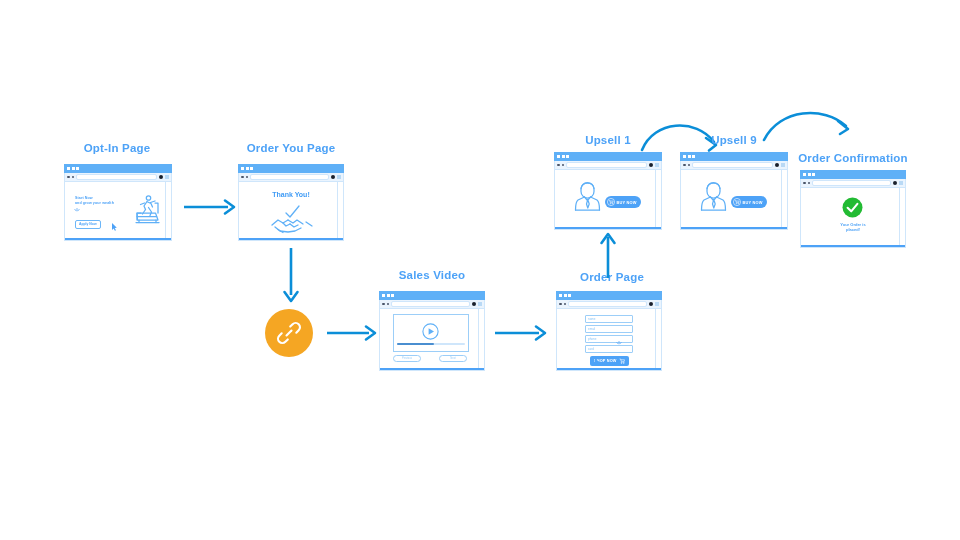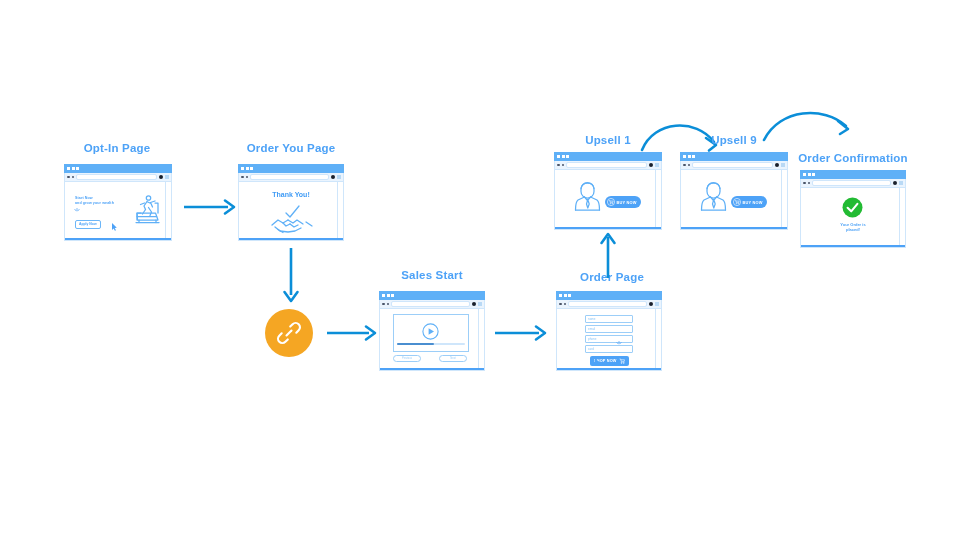--- a/index.html
+++ b/index.html
@@ -191,21 +191,21 @@
       </g>
     </svg>
   </div>
 
   <svg class="arrow" style="left:327px;top:324px;" width="50" height="18" viewBox="0 0 50 18">
     <path d="M0 9 L42 9" stroke="#0b8ed8" stroke-width="2.6"></path>
     <path d="M39 2.5 L48 9 L39 15.5" stroke="#0b8ed8" stroke-width="2.6" fill="none" stroke-linecap="round" stroke-linejoin="round"></path>
   </svg>
 
   <div class="node" style="left:372px;top:269px;width:120px;height:102px;">
-    <div class="node-title">Sales Start</div>
+    <div class="node-title">Sales Video</div>
     <div class="browser" style="left:7px;top:22px;width:106px;height:78px;">
       <div class="br-titlebar">
         <span class="br-tab"></span>
         <span class="br-tab"></span>
         <span class="br-tab"></span>
       </div>
       <div class="br-toolbar">
         <span class="br-dot"></span>
         <span class="br-dot"></span>
         <span class="br-url"></span>

